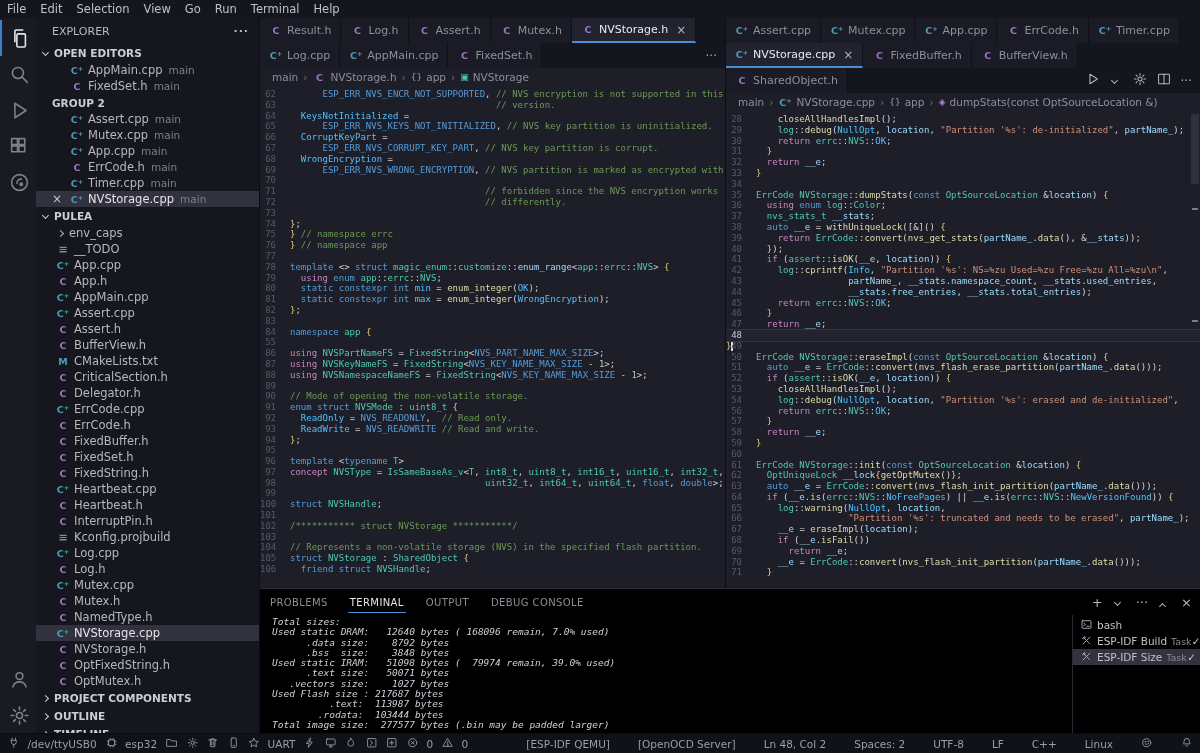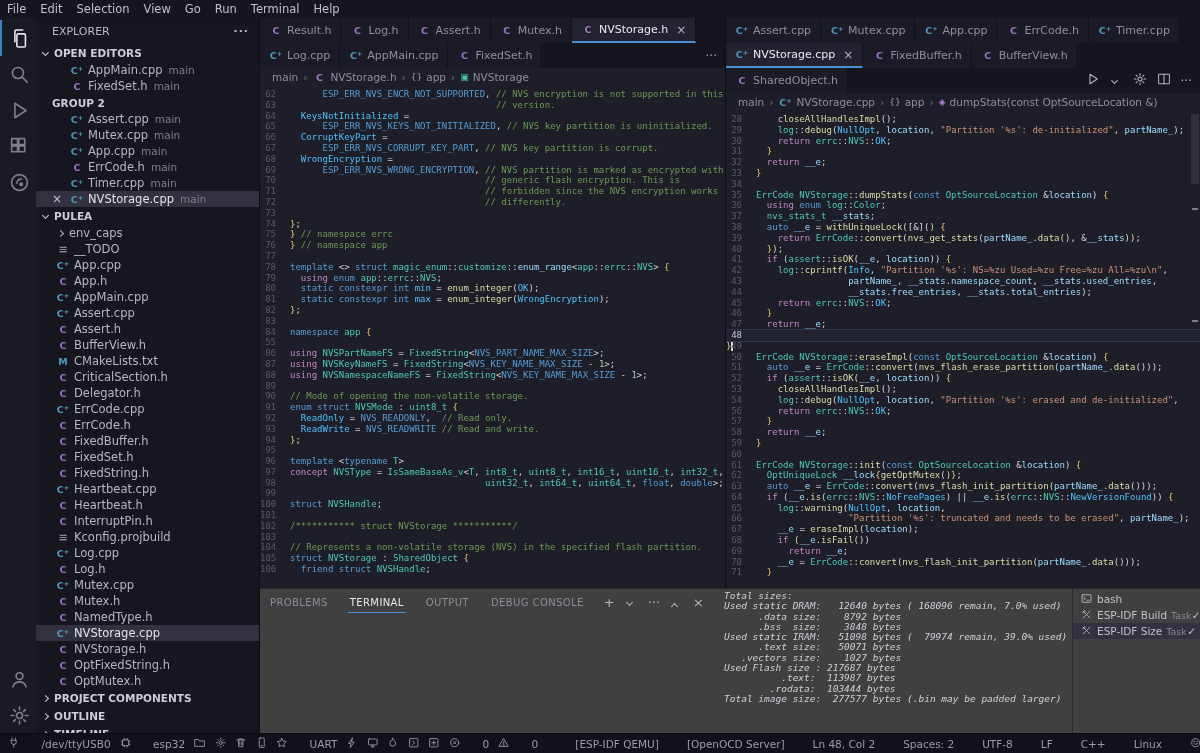--- a/index.html
+++ b/index.html
@@ -56,36 +56,36 @@
   .ln{width:30px;flex:none;text-align:right;color:#585868;padding-right:14px;}
   .cline.cur{background:rgba(90,90,130,.10);outline:1px solid #33334a;flex-direction:column;}
   .cline.cur .ln{color:#c6c6d2;}
   .caret{display:inline-block;width:1.5px;height:10px;background:#d8d8e2;vertical-align:middle;}
   .tk-c{color:#6a9955;} .tk-s{color:#ce9178;} .tk-n{color:#b5cea8;} .tk-k1{color:#c586c0;}
   .tk-k2{color:#569cd6;} .tk-t{color:#4ec9b0;} .tk-ct{color:#4fc1ff;} .tk-f{color:#dcdcaa;}
   .tk-v{color:#9cdcfe;} .tk-p{color:#d4d4d4;} .tk-b{color:#e8c977;}
   .scroll-thumb{position:absolute;right:1px;top:96px;width:8px;height:70px;background:rgba(140,140,160,.16);}
   .deco{position:absolute;right:2px;width:6px;height:2px;background:#9fa4ad;opacity:.7;}
   
-  .panel{height:145px;background:#404040;border-top:1px solid #2a2a36;display:flex;flex-direction:row;flex:none;}
+  .panel{height:145px;background:#000000;border-top:1px solid #2a2a36;display:flex;flex-direction:column;flex:none;}
   .panel-top{height:26px;display:flex;align-items:center;flex:none;padding:0 8px;}
   .ptab{font-size:10px;color:#8d8d99;margin-right:18px;padding:5px 2px 4px;letter-spacing:.4px;}
   .ptab.active{color:#e6e6ee;border-bottom:1px solid #4a8fd6;}
   .panel-actions{margin-left:auto;display:flex;align-items:center;gap:10px;color:#b5b5c0;font-size:13px;}
   .panel-body{flex:1;display:flex;min-height:0;}
   .term-out{flex:1;padding:2px 0 0 12px;font-family:"DejaVu Sans Mono",monospace;font-size:9.5px;line-height:10.3px;color:#cfcfd8;white-space:pre;overflow:hidden;font-style:italic;}
   .term-side{width:128px;flex:none;border-left:1px solid #2a2a36;padding-top:2px;font-size:10.5px;}
   .term-row{height:16px;display:flex;align-items:center;padding:0 4px 0 8px;color:#c0c0ca;white-space:nowrap;}
   .term-row.sel{background:#33333f;}
   .term-row svg{width:11px;height:11px;margin-right:5px;flex:none;}
   .badge{color:#8a8a95;margin-left:4px;font-size:9.5px;}
   .check{margin-left:auto;color:#c5c5ce;}
   
   .statusbar{height:20px;background:#11111a;border-top:1px solid #0a0a10;display:flex;align-items:center;padding:0 8px;font-size:10.5px;color:#9d9da8;flex:none;}
-  .sb-item{display:flex;align-items:center;gap:22px;margin-right:9px;white-space:nowrap;}
+  .sb-item{display:flex;align-items:center;gap:8px;margin-right:9px;white-space:nowrap;}
   .sb-right{margin-left:auto;display:flex;align-items:center;}
   .sb-right .sb-item{margin-right:0;margin-left:28px;}
   .sb-item svg{width:11.5px;height:11.5px;}
 </style>
 </head>
 <body>
 
 <div class="app">
   <div class="titlebar" id="menu-bar">
       <span class="menu-item">File</span>
@@ -381,21 +381,21 @@
             </div>
             <div class="code">
               <div class="cline"><span class="ln">62</span><span class="ct">      <span class="tk-k2">ESP_ERR_NVS_ENCR_NOT_SUPPORTED</span><span class="tk-p">,</span> <span class="tk-c">// NVS encryption is not supported in this</span></span></div>
               <div class="cline"><span class="ln">63</span><span class="ct"><span class="tk-c">                                      // version.</span></span></div>
               <div class="cline"><span class="ln">64</span><span class="ct">  <span class="tk-ct">KeysNotInitialized</span> <span class="tk-p">=</span></span></div>
               <div class="cline"><span class="ln">65</span><span class="ct">      <span class="tk-k2">ESP_ERR_NVS_KEYS_NOT_INITIALIZED</span><span class="tk-p">,</span> <span class="tk-c">// NVS key partition is uninitialized.</span></span></div>
               <div class="cline"><span class="ln">66</span><span class="ct">  <span class="tk-ct">CorruptKeyPart</span> <span class="tk-p">=</span></span></div>
               <div class="cline"><span class="ln">67</span><span class="ct">      <span class="tk-k2">ESP_ERR_NVS_CORRUPT_KEY_PART</span><span class="tk-p">,</span> <span class="tk-c">// NVS key partition is corrupt.</span></span></div>
               <div class="cline"><span class="ln">68</span><span class="ct">  <span class="tk-ct">WrongEncryption</span> <span class="tk-p">=</span></span></div>
               <div class="cline"><span class="ln">69</span><span class="ct">      <span class="tk-k2">ESP_ERR_NVS_WRONG_ENCRYPTION</span><span class="tk-p">,</span> <span class="tk-c">// NVS partition is marked as encrypted with</span></span></div>
-              <div class="cline"><span class="ln">70</span><span class="ct"><span class="tk-c">                                    // generic flash encryption. This is</span></span></div>
+              <div class="cline"><span class="ln">70</span></div>
               <div class="cline"><span class="ln">71</span><span class="ct"><span class="tk-c">                                    // forbidden since the NVS encryption works</span></span></div>
               <div class="cline"><span class="ln">72</span><span class="ct"><span class="tk-c">                                    // differently.</span></span></div>
               <div class="cline"><span class="ln">73</span><span class="ct"></span></div>
               <div class="cline"><span class="ln">74</span><span class="ct"><span class="tk-b">}</span><span class="tk-p">;</span></span></div>
               <div class="cline"><span class="ln">75</span><span class="ct"><span class="tk-b">}</span> <span class="tk-c">// namespace errc</span></span></div>
               <div class="cline"><span class="ln">76</span><span class="ct"><span class="tk-b">}</span> <span class="tk-c">// namespace app</span></span></div>
               <div class="cline"><span class="ln">77</span><span class="ct"></span></div>
               <div class="cline"><span class="ln">78</span><span class="ct"><span class="tk-k2">template</span> <span class="tk-p">&lt;</span><span class="tk-p">&gt;</span> <span class="tk-k2">struct</span> <span class="tk-t">magic_enum</span><span class="tk-p">:</span><span class="tk-p">:</span><span class="tk-t">customize</span><span class="tk-p">:</span><span class="tk-p">:</span><span class="tk-v">enum_range</span><span class="tk-p">&lt;</span><span class="tk-t">app</span><span class="tk-p">:</span><span class="tk-p">:</span><span class="tk-t">errc</span><span class="tk-p">:</span><span class="tk-p">:</span><span class="tk-t">NVS</span><span class="tk-p">&gt;</span> <span class="tk-b">{</span></span></div>
               <div class="cline"><span class="ln">79</span><span class="ct">  <span class="tk-k1">using</span> <span class="tk-k2">enum</span> <span class="tk-t">app</span><span class="tk-p">:</span><span class="tk-p">:</span><span class="tk-t">errc</span><span class="tk-p">:</span><span class="tk-p">:</span><span class="tk-t">NVS</span><span class="tk-p">;</span></span></div>
               <div class="cline"><span class="ln">80</span><span class="ct">  <span class="tk-k2">static</span> <span class="tk-k2">constexpr</span> <span class="tk-k2">int</span> <span class="tk-ct">min</span> <span class="tk-p">=</span> <span class="tk-f">enum_integer</span><span class="tk-p">(</span><span class="tk-ct">OK</span><span class="tk-p">)</span><span class="tk-p">;</span></span></div>

